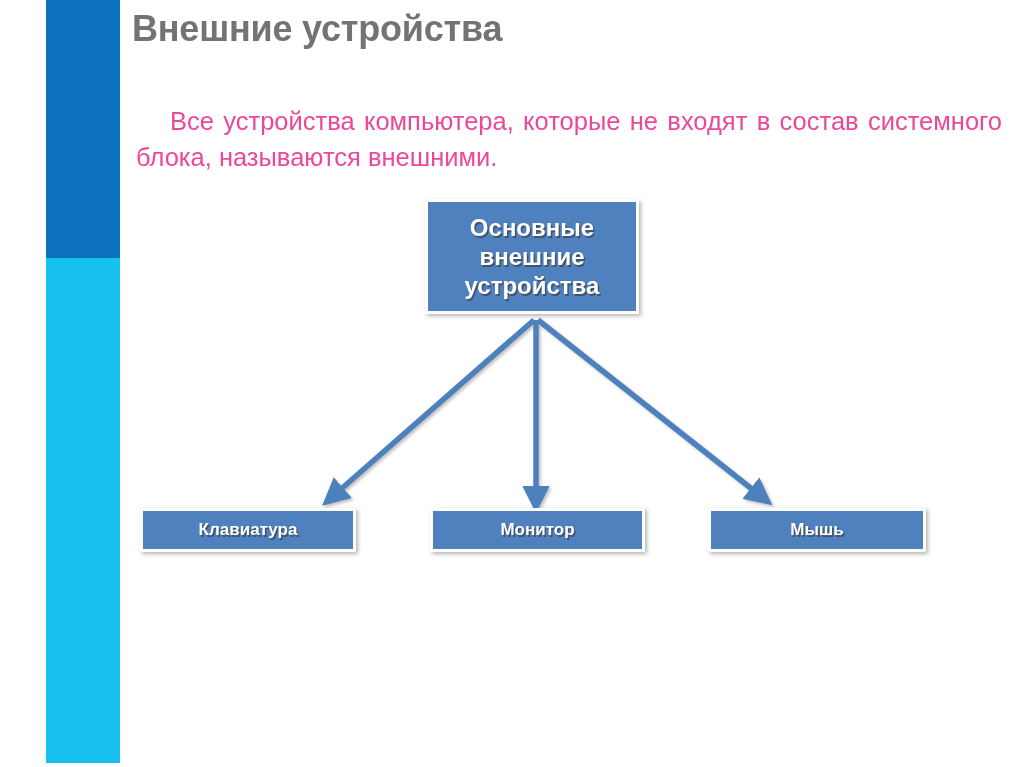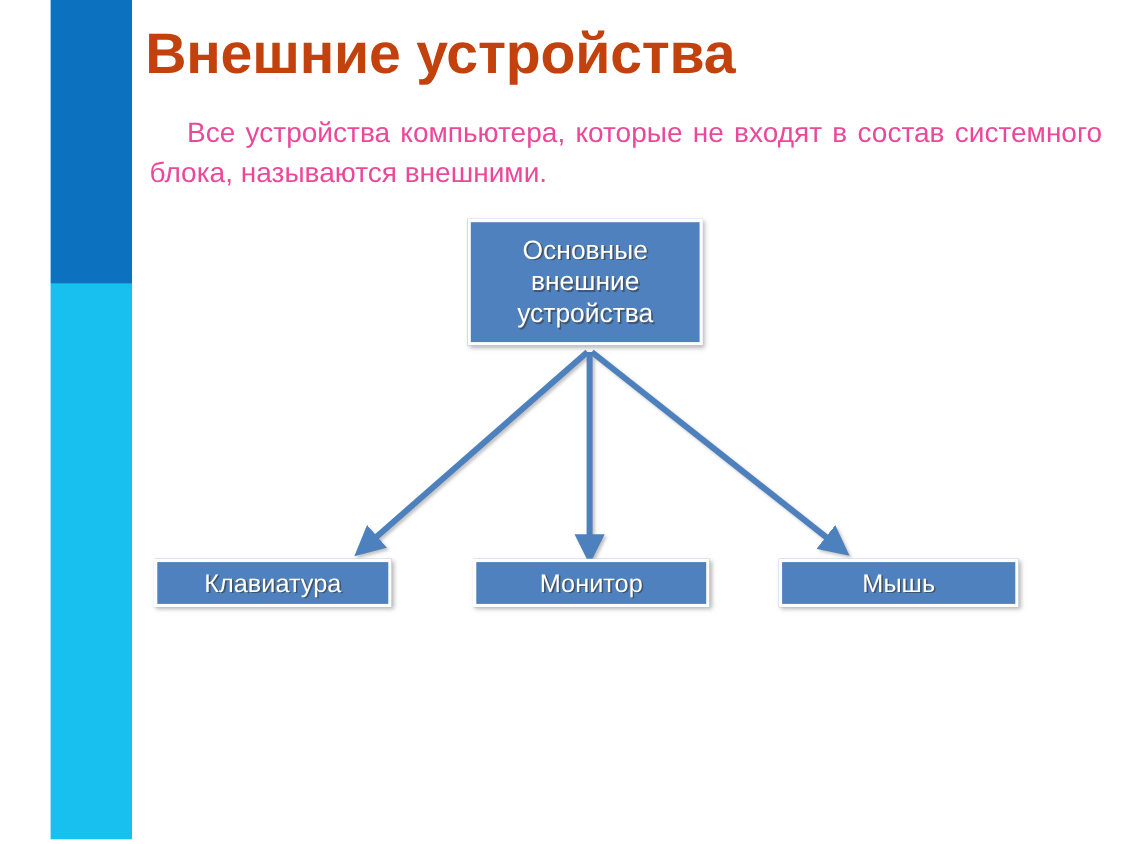--- a/index.html
+++ b/index.html
@@ -32,24 +32,24 @@
   .accent-bar-bottom {
     top: 258px;
     height: 505px;
     background: #18c0ef;
   }
 
   
   .slide-title {
     position: absolute;
     left: 132px;
-    top: 20px;
+    top: 8px;
     width: 860px;
-    color: #c2410c;
-    font-size: 52px;
+    color: #737373;
+    font-size: 36px;
     font-weight: bold;
     letter-spacing: -0.2px;
     line-height: 1.15;
   }
 
   
   .body-text {
     position: absolute;
     left: 136px;
     top: 103px;
@@ -77,21 +77,21 @@
     height: 767px;
   }
 
   .node {
     position: absolute;
     box-sizing: border-box;
     background: #4e81bd;
     border: 3px solid #ffffff;
     box-shadow: 2px 2px 4px rgba(120,120,120,0.55);
     color: #ffffff;
-    font-weight: normal;
+    font-weight: bold;
     display: flex;
     align-items: center;
     justify-content: center;
     text-align: center;
     text-shadow: 1.5px 1.5px 0 rgba(60,60,60,0.65);
     z-index: 3;
   }
 
   .node-root {
     left: 425px;
@@ -99,21 +99,21 @@
     width: 214px;
     height: 115px;
     font-size: 24px;
     line-height: 1.22;
     flex-direction: column;
   }
   .node-root .line { display: block; }
 
   .node-leaf {
     height: 44px;
-    font-size: 23px;
+    font-size: 17px;
   }
   .node-keyboard { left: 140px;  top: 508px;  width: 216px; }
   .node-monitor  { left: 430px;  top: 508px;  width: 215px; }
   .node-mouse    { left: 708px;  top: 508px;  width: 218px; }
 </style>
 </head>
 <body>
 
 <div id="slide">
 

